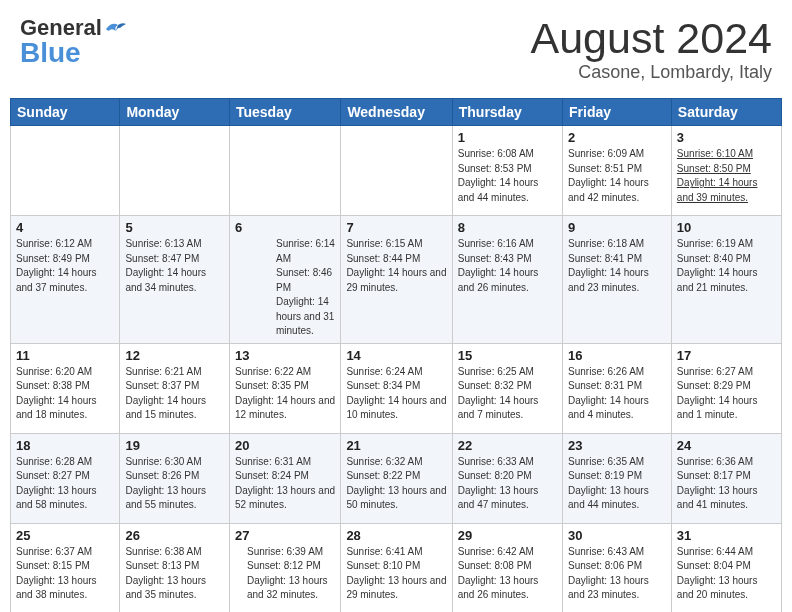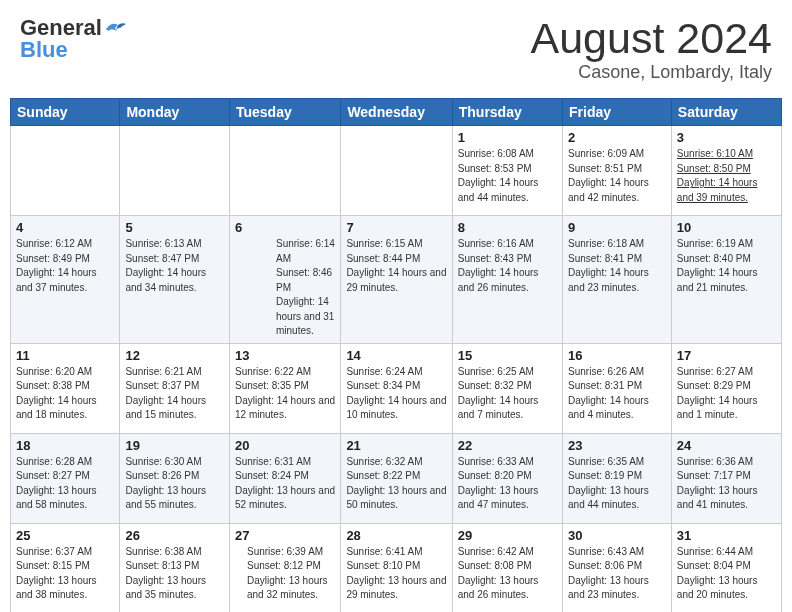--- a/index.html
+++ b/index.html
@@ -76,21 +76,21 @@
 
 <div class="header">
   <div class="logo">
     <div style="display:flex; align-items:center;">
       <span style="font-size:22px; font-weight:bold; color:#333;">General</span>
       <svg width="22" height="18" viewBox="0 0 22 18" style="margin-left:2px;">
         <path d="M2,10 Q8,2 14,6 Q10,8 12,12 Q8,9 6,11 Q4,13 2,10Z" fill="#4a90d9"></path>
         <path d="M14,6 Q18,3 22,5 Q18,7 16,9 Q14,8 12,12 Q13,8 14,6Z" fill="#2e6db4"></path>
       </svg>
     </div>
-    <span style="font-size:22px; font-weight:bold; color:#4a90d9; margin-top:-4px;">Blue</span>
+    <span style="font-size:28px; font-weight:bold; color:#4a90d9; margin-top:-4px;">Blue</span>
   </div>
   <div class="title-block">
     <div class="month-title">August 2024</div>
     <div class="location">Casone, Lombardy, Italy</div>
   </div>
 </div>
 
 <table class="calendar">
   <thead>
     <tr class="cal-header-row">
@@ -249,21 +249,21 @@
         </td>
         <td>
           <span class="day-num">23</span>
           <div class="day-info" style="white-space: pre-line;">Sunrise: 6:35 AM
 Sunset: 8:19 PM
 Daylight: 13 hours and 44 minutes.</div>
         </td>
         <td>
           <span class="day-num">24</span>
           <div class="day-info" style="white-space: pre-line;">Sunrise: 6:36 AM
-Sunset: 7:17 PM
+Sunset: 8:17 PM
 Daylight: 13 hours and 41 minutes.</div>
         </td>
       </tr>
       <tr>
         <td>
           <span class="day-num">25</span>
           <div class="day-info" style="white-space: pre-line;">Sunrise: 6:37 AM
 Sunset: 8:15 PM
 Daylight: 13 hours and 38 minutes.</div>
         </td>

